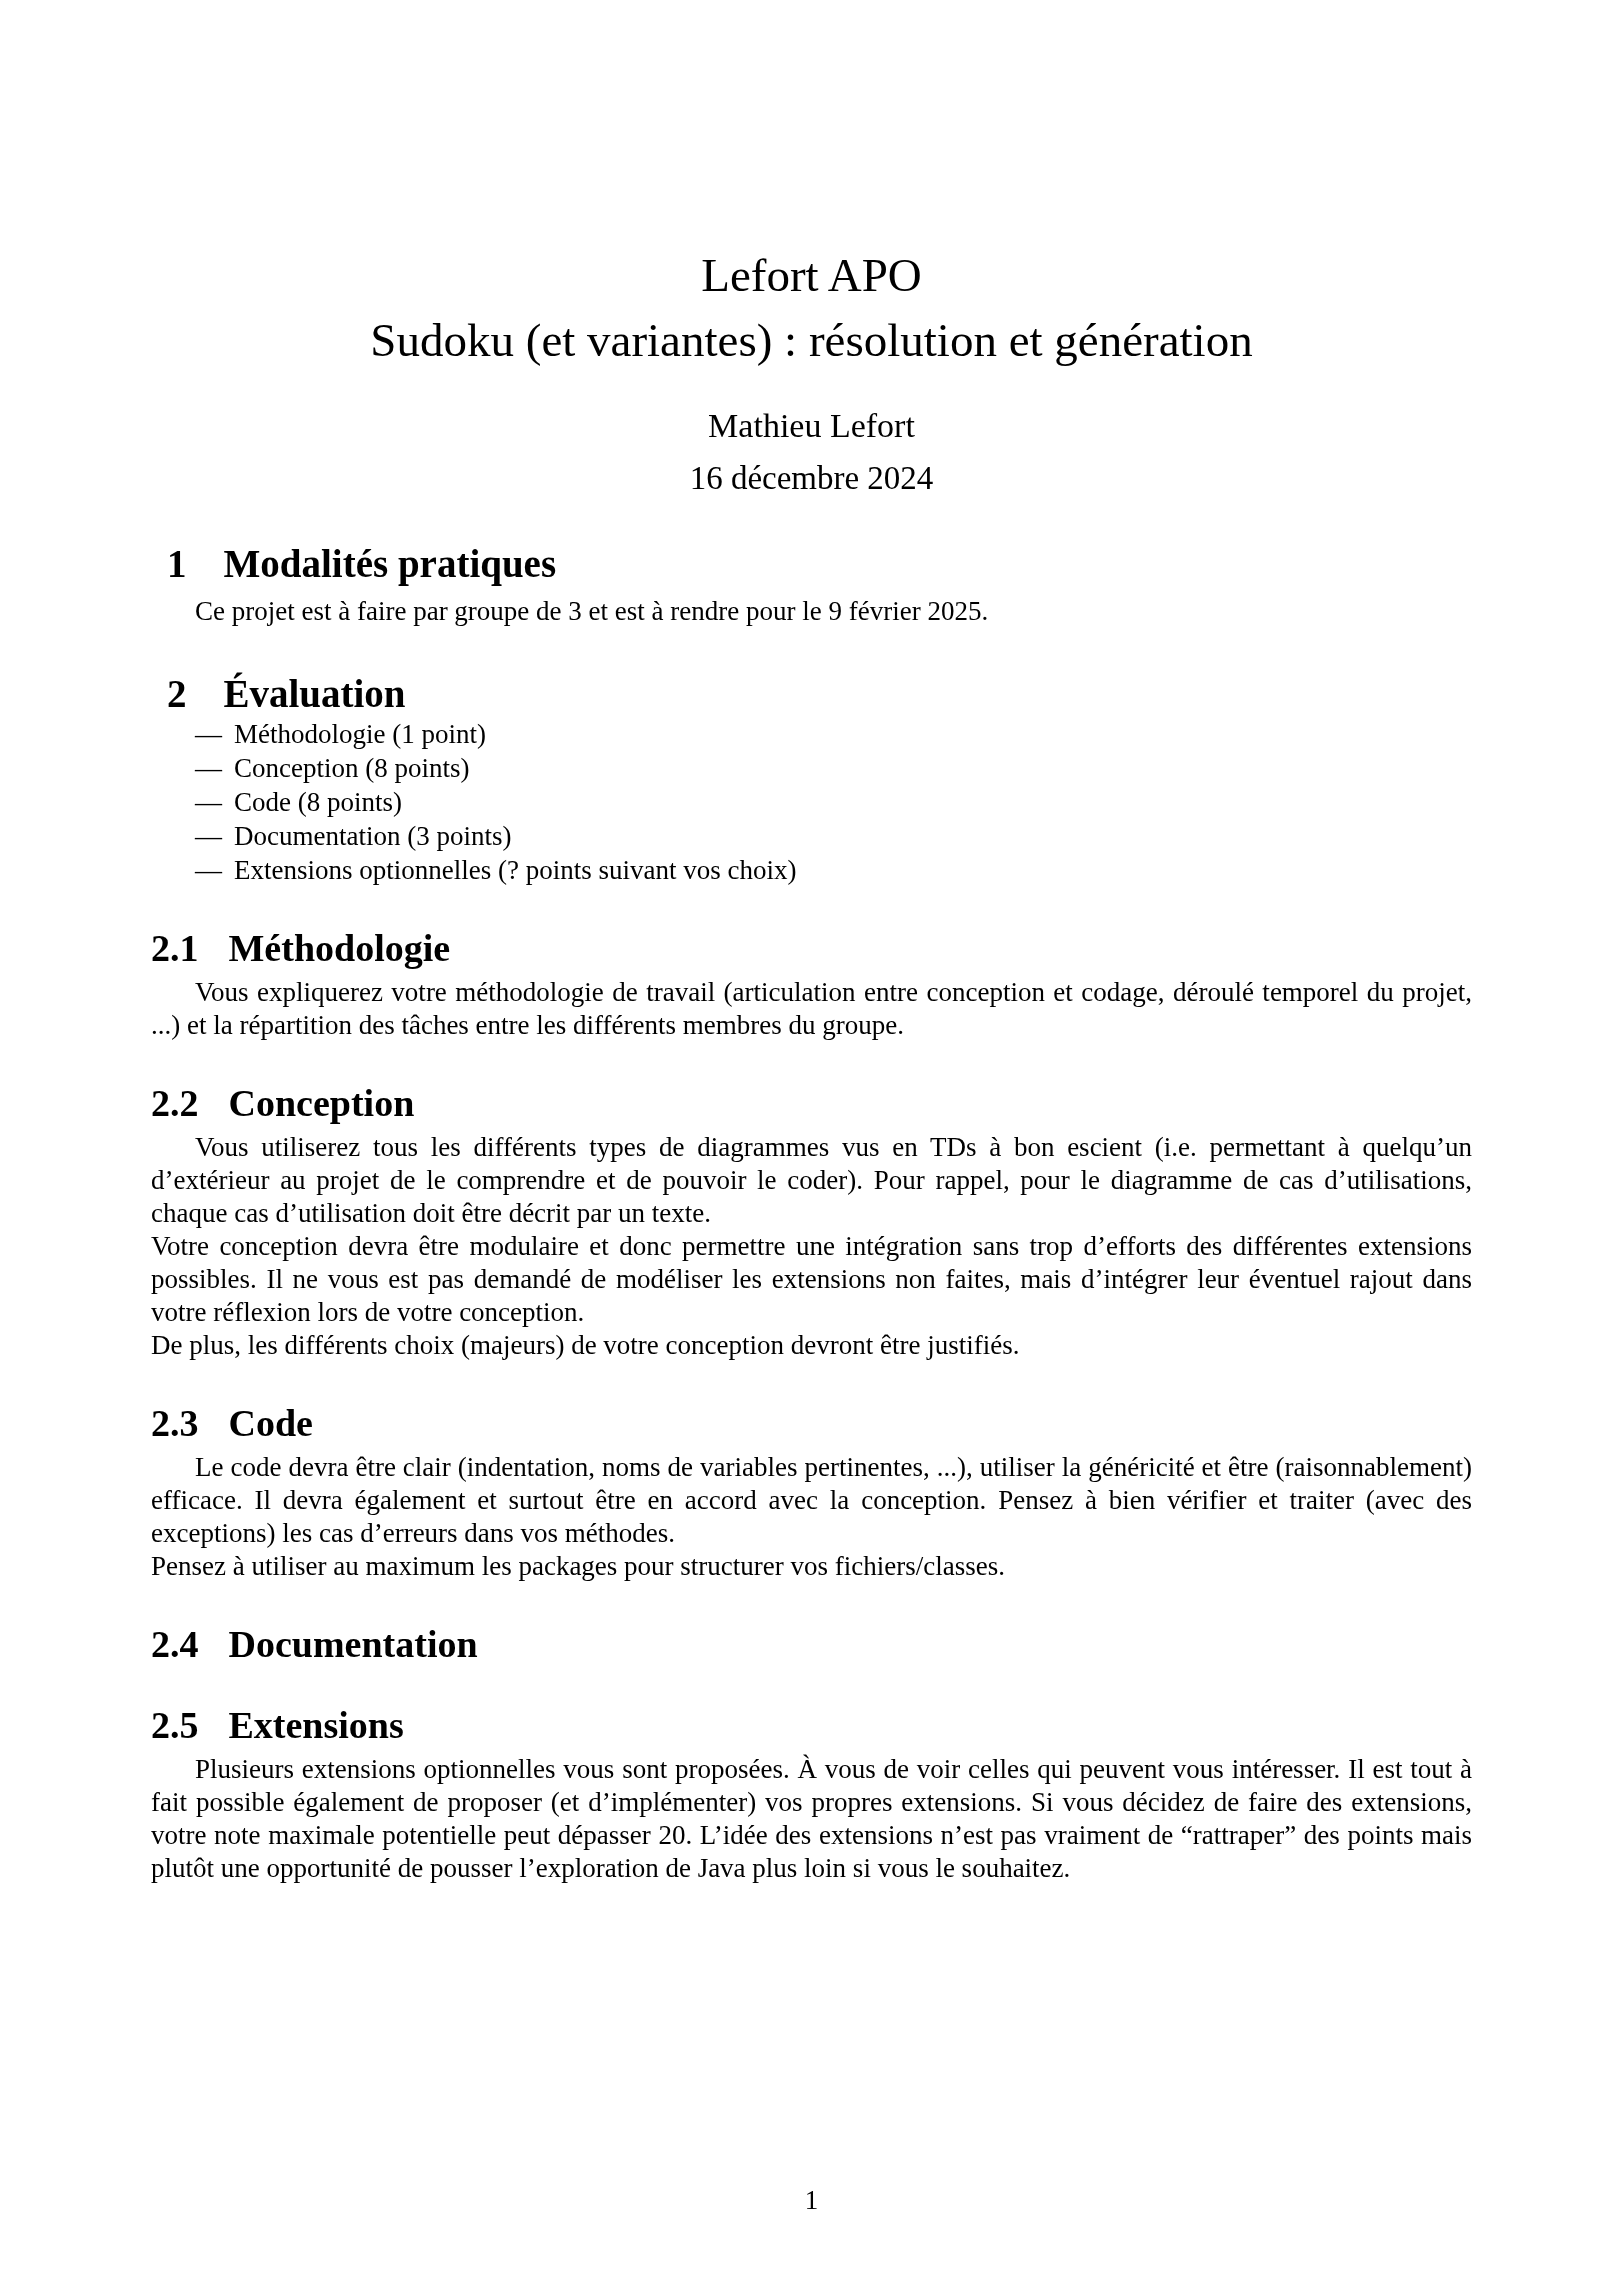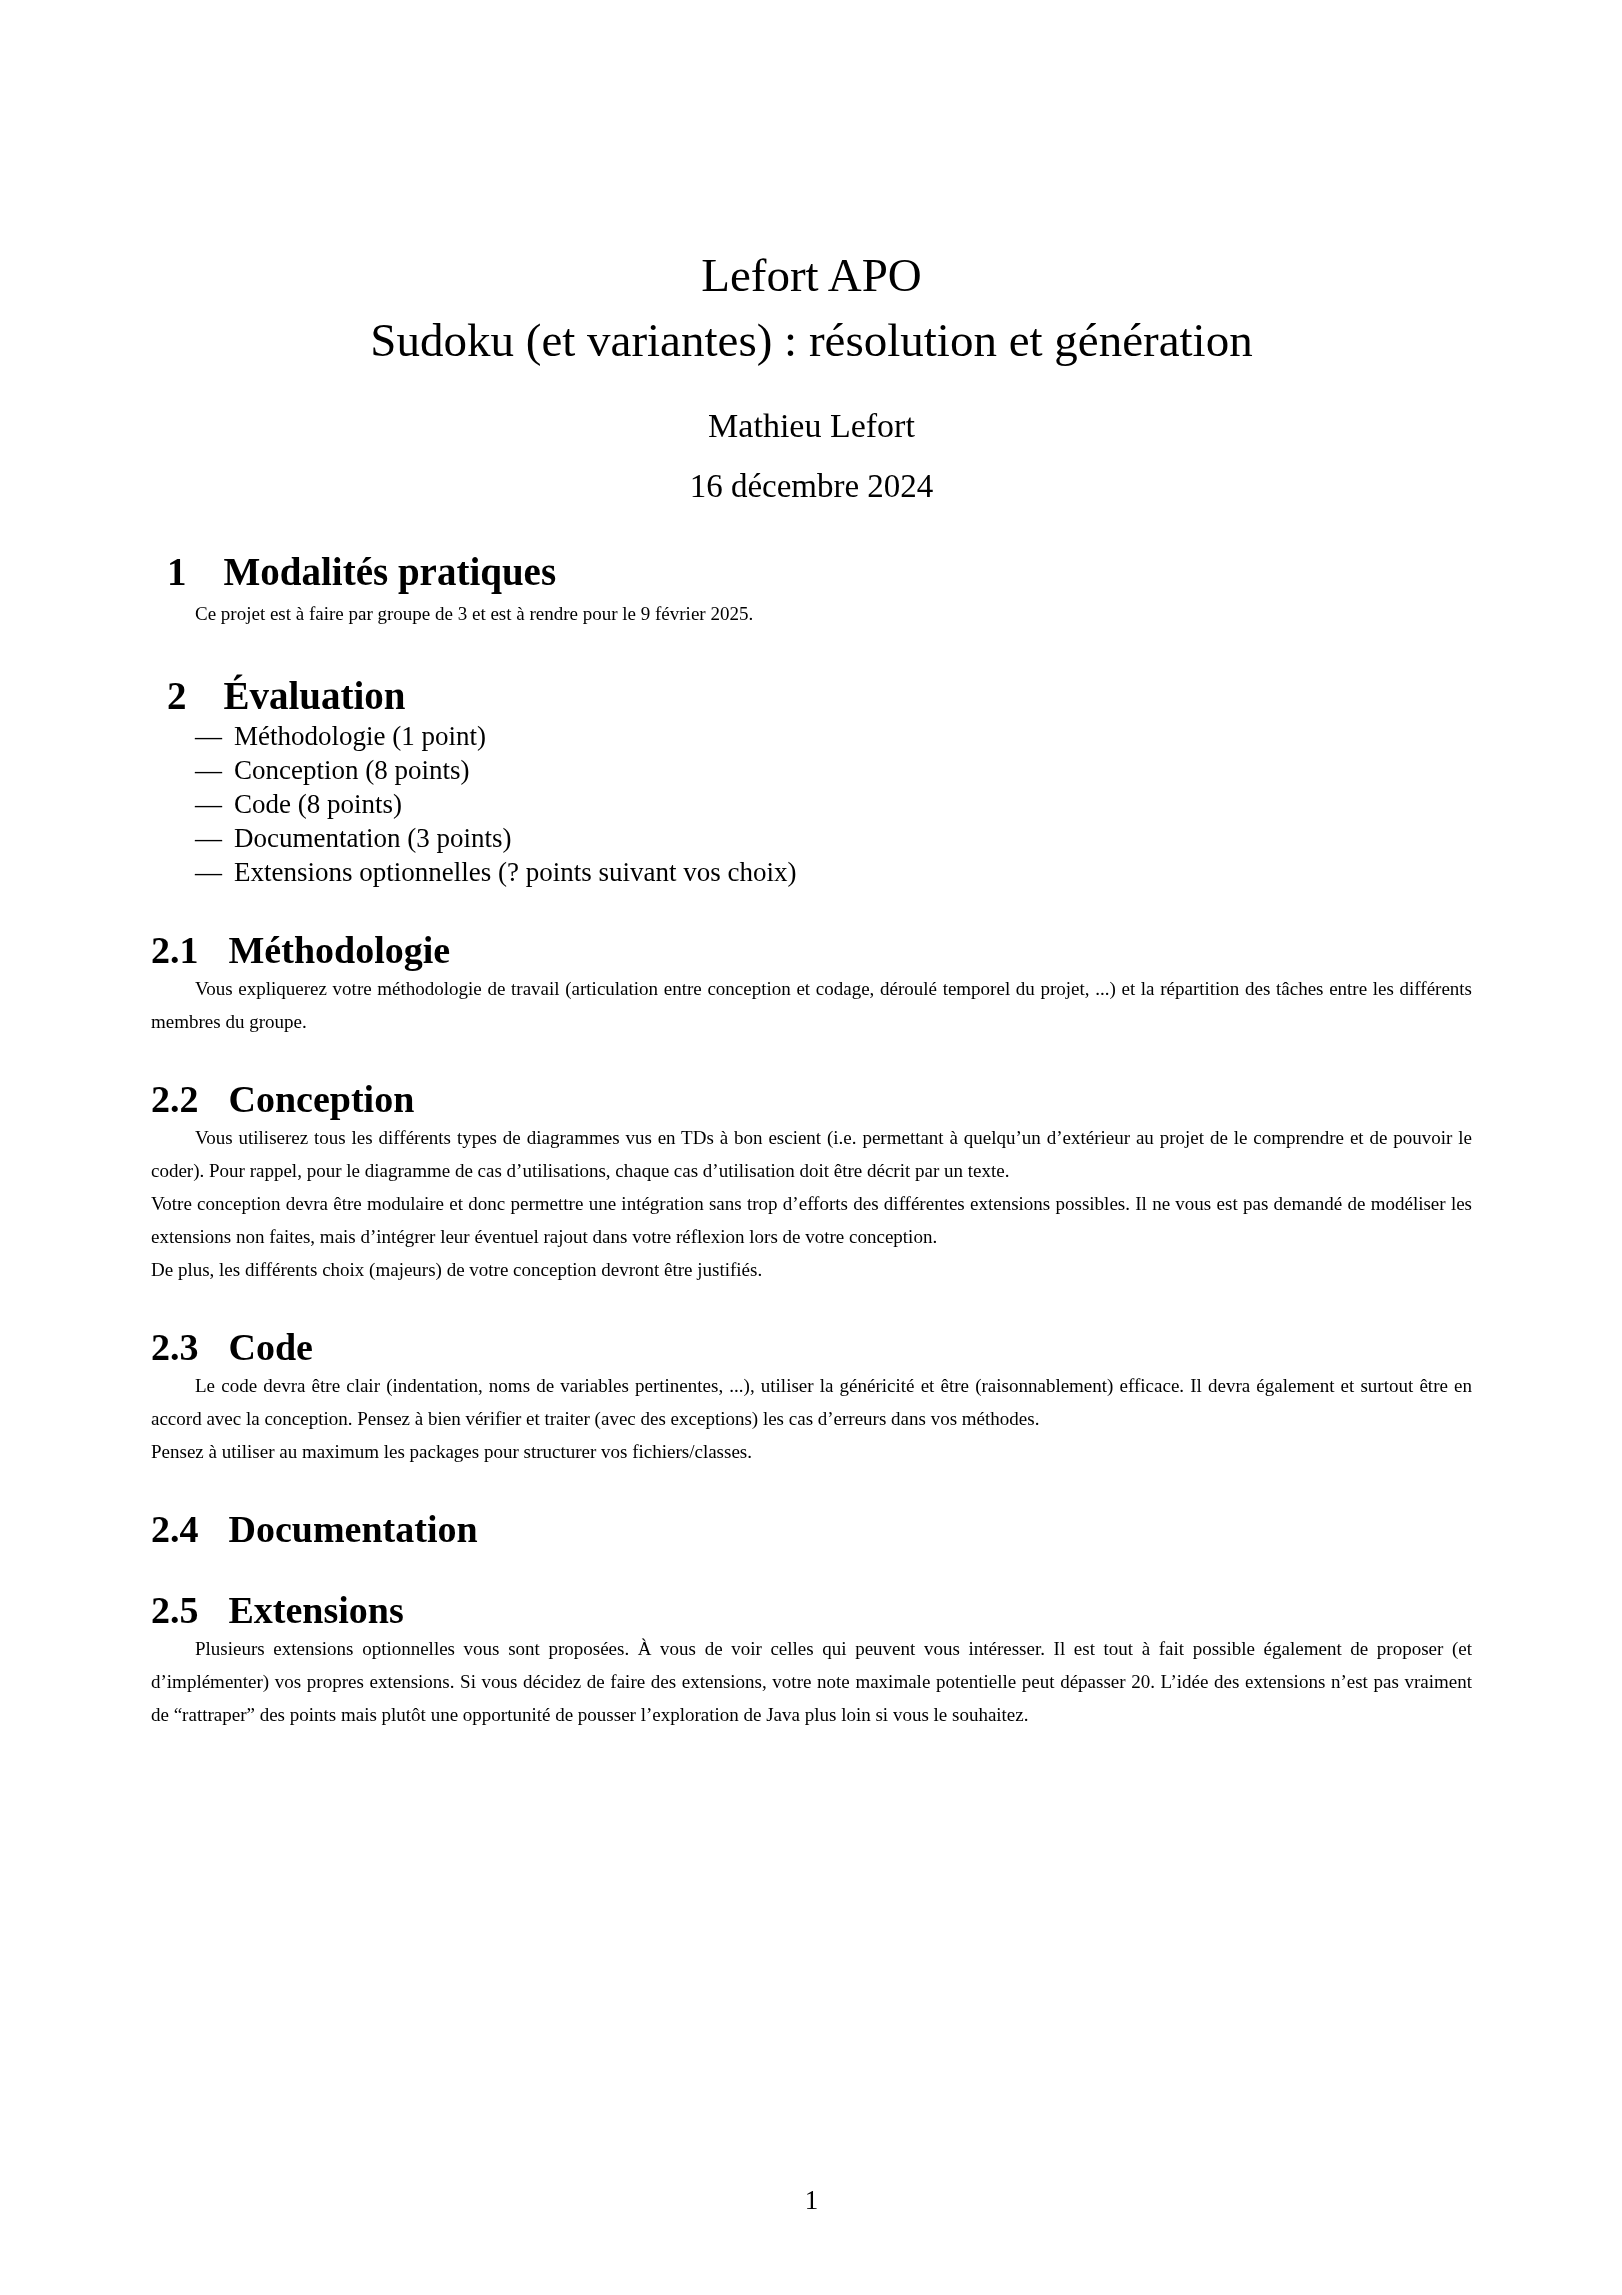--- a/index.html
+++ b/index.html
@@ -27,41 +27,41 @@
     line-height: 65px;
   }
   .title-line { display: block; }
   .doc-author {
     margin-top: 33px;
     font-size: 34px;
     line-height: 39px;
     text-align: center;
   }
   .doc-date {
-    margin-top: 22px;
+    margin-top: 14px;
     font-size: 33px;
     line-height: 39px;
   }
   h2.sec {
     margin: 42px 0 0 16px;
     font-size: 39px;
     font-weight: 700;
     line-height: 47px;
   }
   h2.sec .sec-num { display: inline-block; margin-right: 37px; }
   h3.subsec {
     margin: 42px 0 0 0;
     font-size: 38px;
     font-weight: 700;
     line-height: 39px;
   }
   h3.subsec .sec-num { display: inline-block; margin-right: 30px; }
   p.body {
-    margin: 2px 0 0 0;
-    font-size: 19px;
+    margin: 8px 0 0 0;
+    font-size: 27px;
     line-height: 33px;
     text-align: justify;
   }
   p.body.indent { text-indent: 44px; }
   p.body.cont { margin-top: 0; }
   ul.dash-list {
     list-style: none;
     margin: 0;
     padding: 0;
     font-size: 27px;

